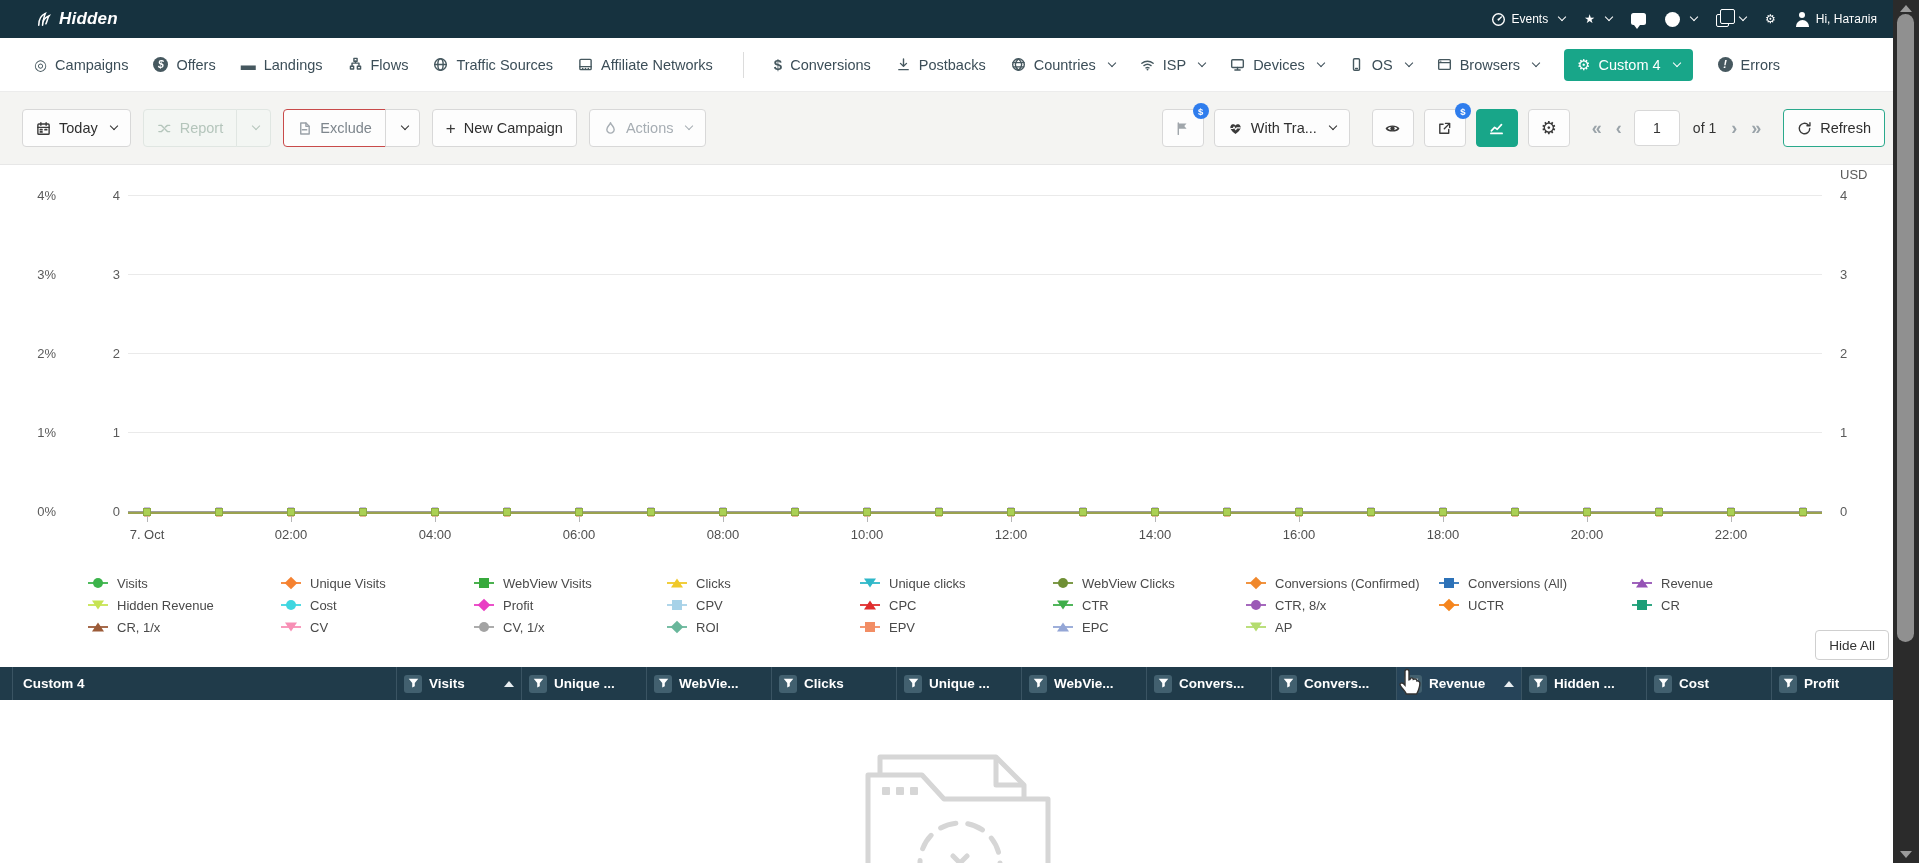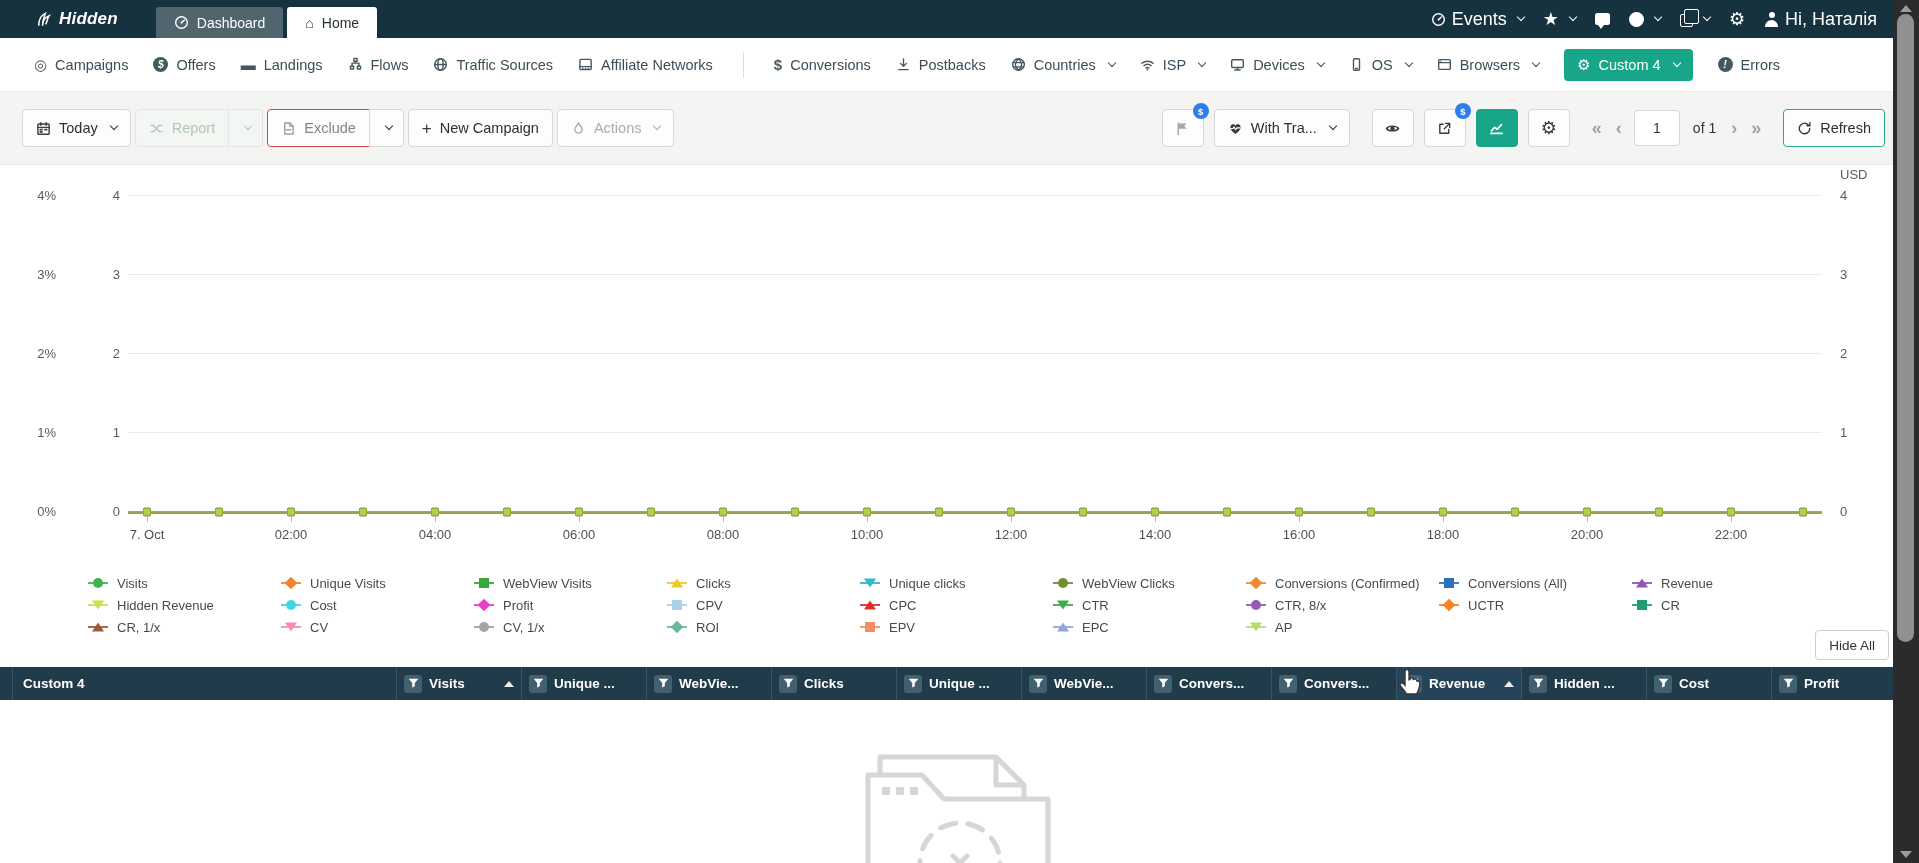--- a/index.html
+++ b/index.html
@@ -10,37 +10,37 @@
 
   
   .topbar{position:absolute;top:0;left:0;right:0;height:38px;background:#16323f;display:flex;color:#fff}
   .brand{display:flex;align-items:center;gap:6px;height:38px;margin-left:34px;margin-right:38px;
          font-size:17px;font-weight:bold;font-style:italic;letter-spacing:.2px}
   .tb-tabs{display:flex;align-items:flex-end;gap:4px;height:38px}
   .tb-tab{display:flex;align-items:center;gap:8px;height:31px;padding:0 18px;border-radius:3px 3px 0 0;
           font-size:14px;color:#fff;cursor:pointer;border:none;background:#51656f}
   .tb-tab.active{background:#fff;color:#26323a}
   .tb-right{margin-left:auto;display:flex;align-items:center;gap:19px;height:38px;padding-right:42px;font-size:13.5px}
-  .tb-link{display:flex;align-items:center;gap:6px;background:none;border:none;color:#fff;font-size:18px;cursor:pointer;padding:0}
+  .tb-link{display:flex;align-items:center;gap:6px;background:none;border:none;color:#fff;font-size:12px;cursor:pointer;padding:0}
   .chev{width:6px;height:6px;border-right:1.7px solid currentColor;border-bottom:1.7px solid currentColor;
         transform:rotate(45deg);display:inline-block;margin-left:5px;margin-top:-4px;flex:0 0 auto}
 
   
   .nav{position:absolute;top:38px;left:0;right:0;height:54px;background:#fff;display:flex;align-items:center;
        padding-left:34px;gap:25px;border-bottom:1px solid #ececec;color:#3c4e58;font-size:14.5px}
   .nav-item{display:flex;align-items:center;gap:8px;cursor:pointer;background:none;border:none;color:inherit;
             font-size:inherit;padding:0;white-space:nowrap}
   .nav-item .ic{color:#46585f;font-size:15px;display:inline-flex;align-items:center;line-height:1}
   .nav-item.primary{background:#18a689;color:#fff;padding:8px 13px;border-radius:4px}
   .nav-item.primary .ic{color:#fff}
   .nav-sep{width:1px;height:26px;background:#dcdcdc;margin:0 5px;flex:0 0 auto}
 
   
   .toolbar{position:absolute;top:92px;left:0;right:0;height:73px;background:#f4f4f2;border-bottom:1px solid #e7e7e7}
-  .tb-left{position:absolute;left:22px;top:17px;display:flex;gap:4px;align-items:flex-start}
+  .tb-left{position:absolute;left:22px;top:17px;display:flex;gap:12px;align-items:flex-start}
   .tb-rgt{position:absolute;right:34px;top:17px;display:flex;gap:10px;align-items:center}
   .btn{position:relative;display:inline-flex;align-items:center;gap:8px;height:38px;padding:0 13px;
        background:#fdfdfd;border:1px solid #d8d8d8;border-radius:4px;font-size:14.5px;color:#2f2f2f;cursor:pointer;white-space:nowrap}
   .btn .ic{display:inline-flex;align-items:center;color:#3a3a3a;line-height:1}
   .btn.disabled{background:#f3f6f3;border-color:#e0e6e2;color:#b4c5bb;cursor:default}
   .btn.disabled .ic{color:#b4c5bb}
   .btn-group{display:flex}
   .btn-group .btn.main{border-radius:4px 0 0 4px}
   .btn-group .btn.caret-part{border-radius:0 4px 4px 0;margin-left:-1px;padding:0 11px}
   .btn.exclude{border-color:#c84a4a;color:#7e868d}
@@ -144,36 +144,20 @@
   <div class="topbar">
     <div class="brand">
       <span class="ic">
           <svg width="19" height="19" viewBox="0 0 20 20" fill="none" stroke="#fff" stroke-width="1.6" stroke-linecap="round">
             <path d="M5 16C5 8 8.5 5 12 3.5 10.5 7 10.5 9 9.5 11.5"></path>
             <path d="M9 16c0-5 3-8.5 7-10-2 3-2 6-3.5 8.5"></path>
           </svg>
         </span>
       <span>Hidden</span>
     </div>
-    <div class="tb-tabs" id="tb-tabs">
-        <button class="tb-tab">
-          <span class="ic">
-            <svg width="15" height="15" viewBox="0 0 16 16" fill="none" stroke="currentColor" stroke-width="1.5" stroke-linecap="round" stroke-linejoin="round">
-              <circle cx="8" cy="8" r="6.2"></circle>
-              <path d="M8 8.2 11 5.4"></path>
-              <circle cx="8" cy="8" r="1" fill="currentColor" stroke="none"></circle>
-            </svg>
-          </span>
-          <span>Dashboard</span>
-        </button>
-        <button class="tb-tab active">
-          <span class="ic glyph">⌂</span>
-          <span>Home</span>
-        </button>
-      </div>
     <div class="tb-right" id="tb-right">
         <button class="tb-link">
           <span class="ic">
             <svg width="15" height="15" viewBox="0 0 16 16" fill="none" stroke="currentColor" stroke-width="1.5" stroke-linecap="round" stroke-linejoin="round">
               <circle cx="8" cy="8" r="6.2"></circle>
               <path d="M8 8.2 11 5.4"></path>
               <circle cx="8" cy="8" r="1" fill="currentColor" stroke="none"></circle>
             </svg>
           </span>
           <span>Events</span>

